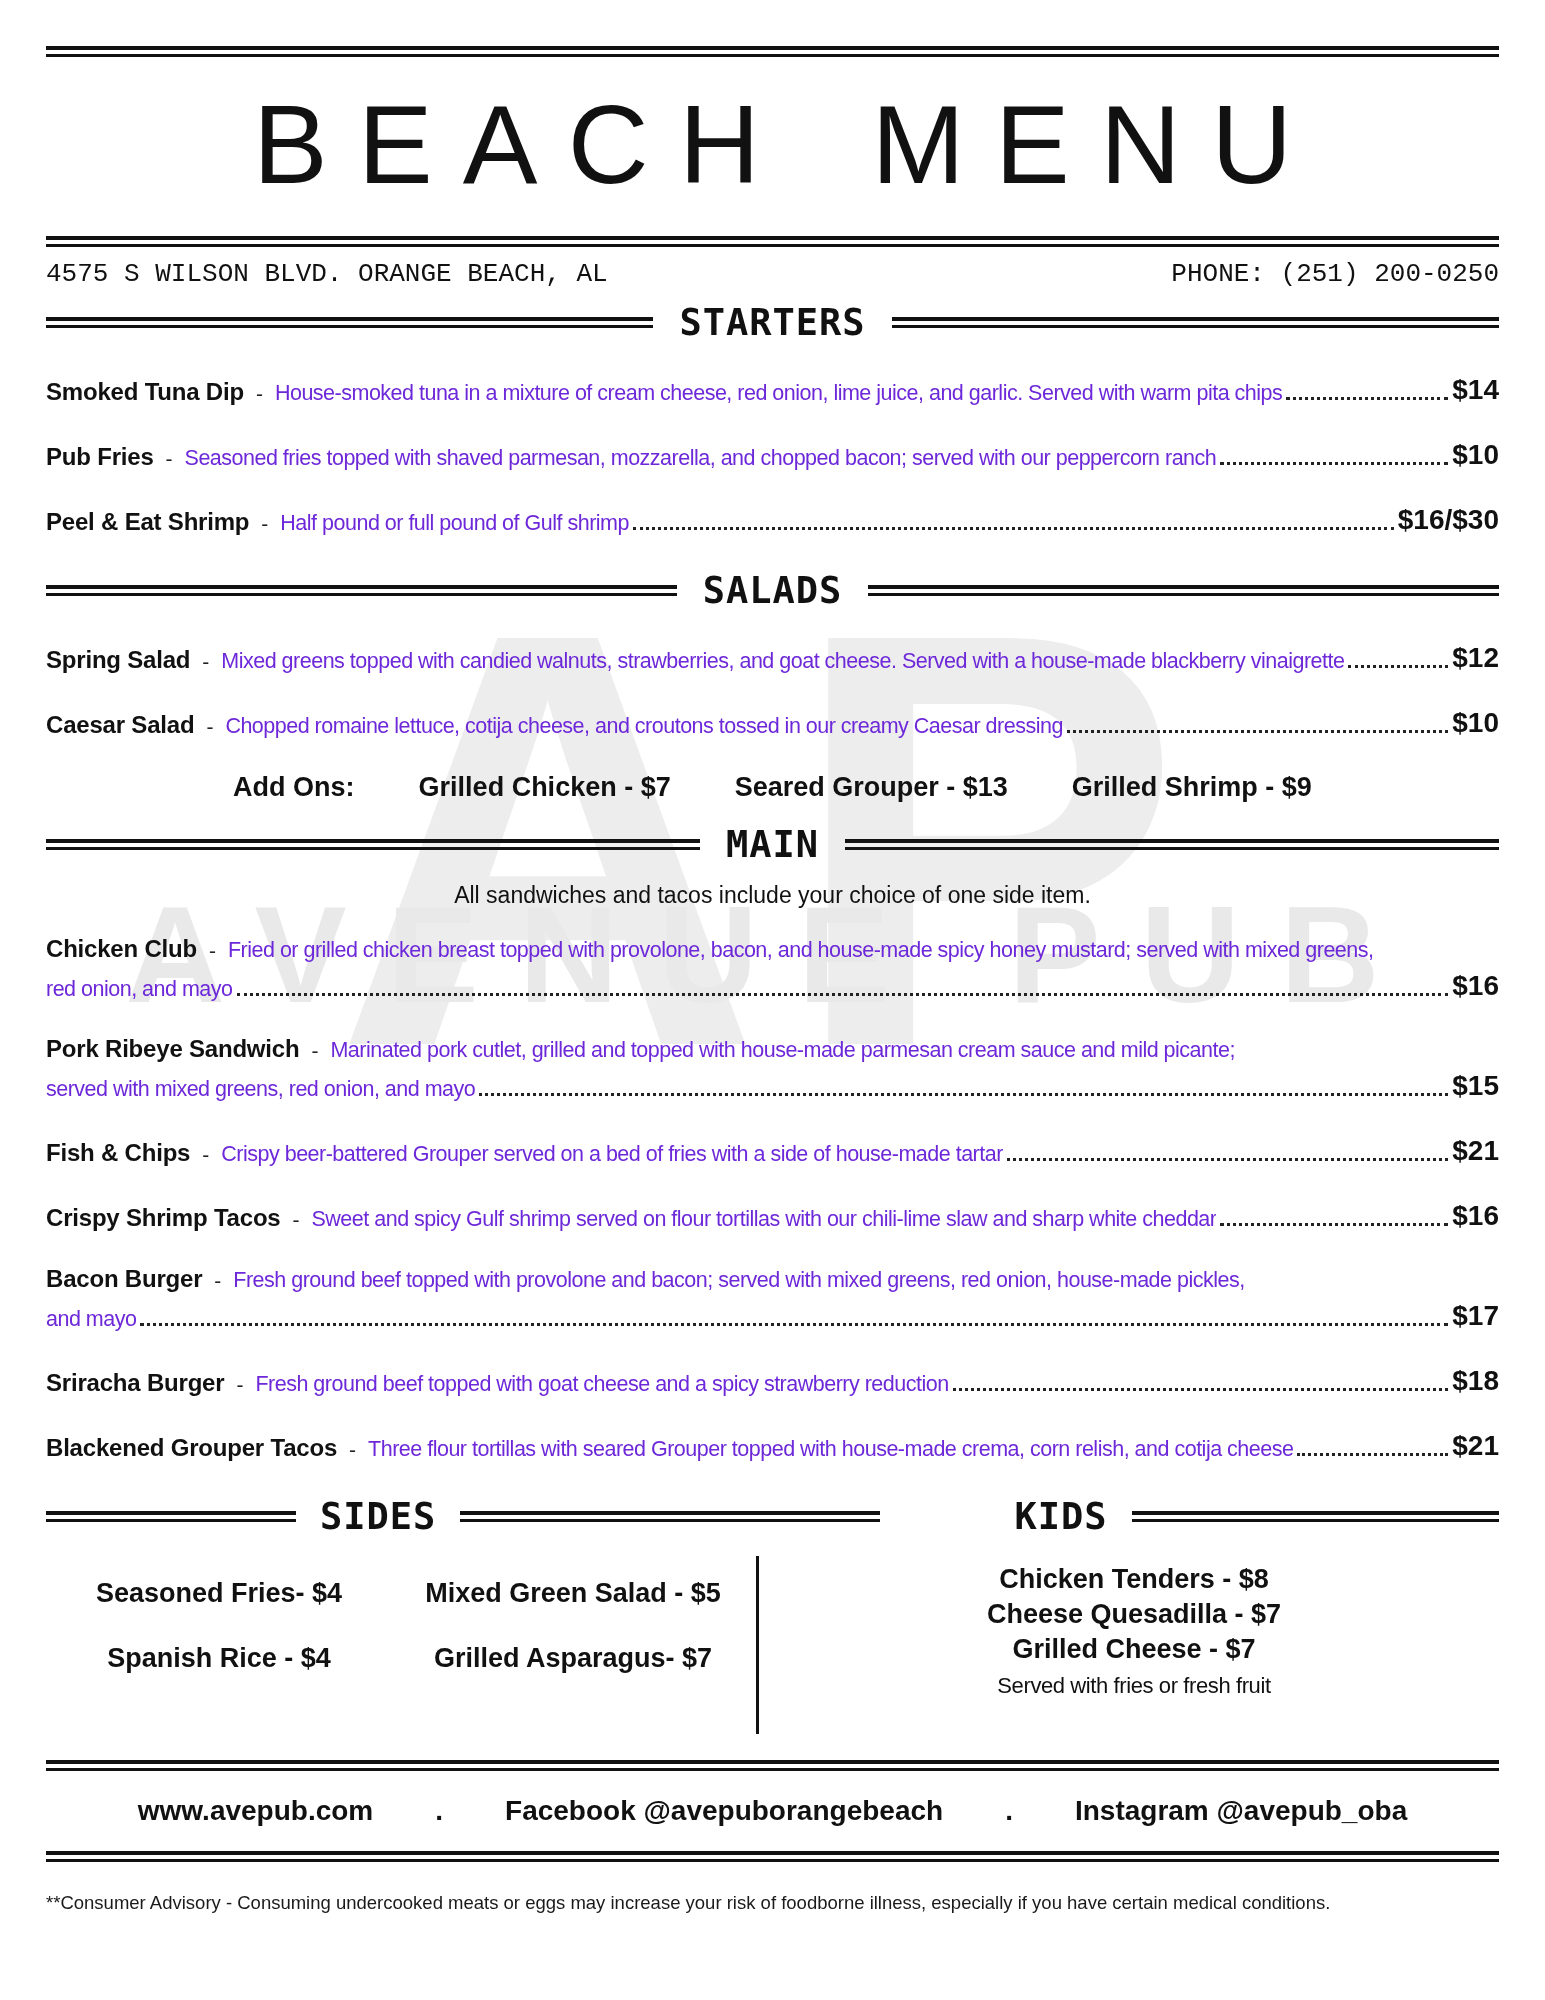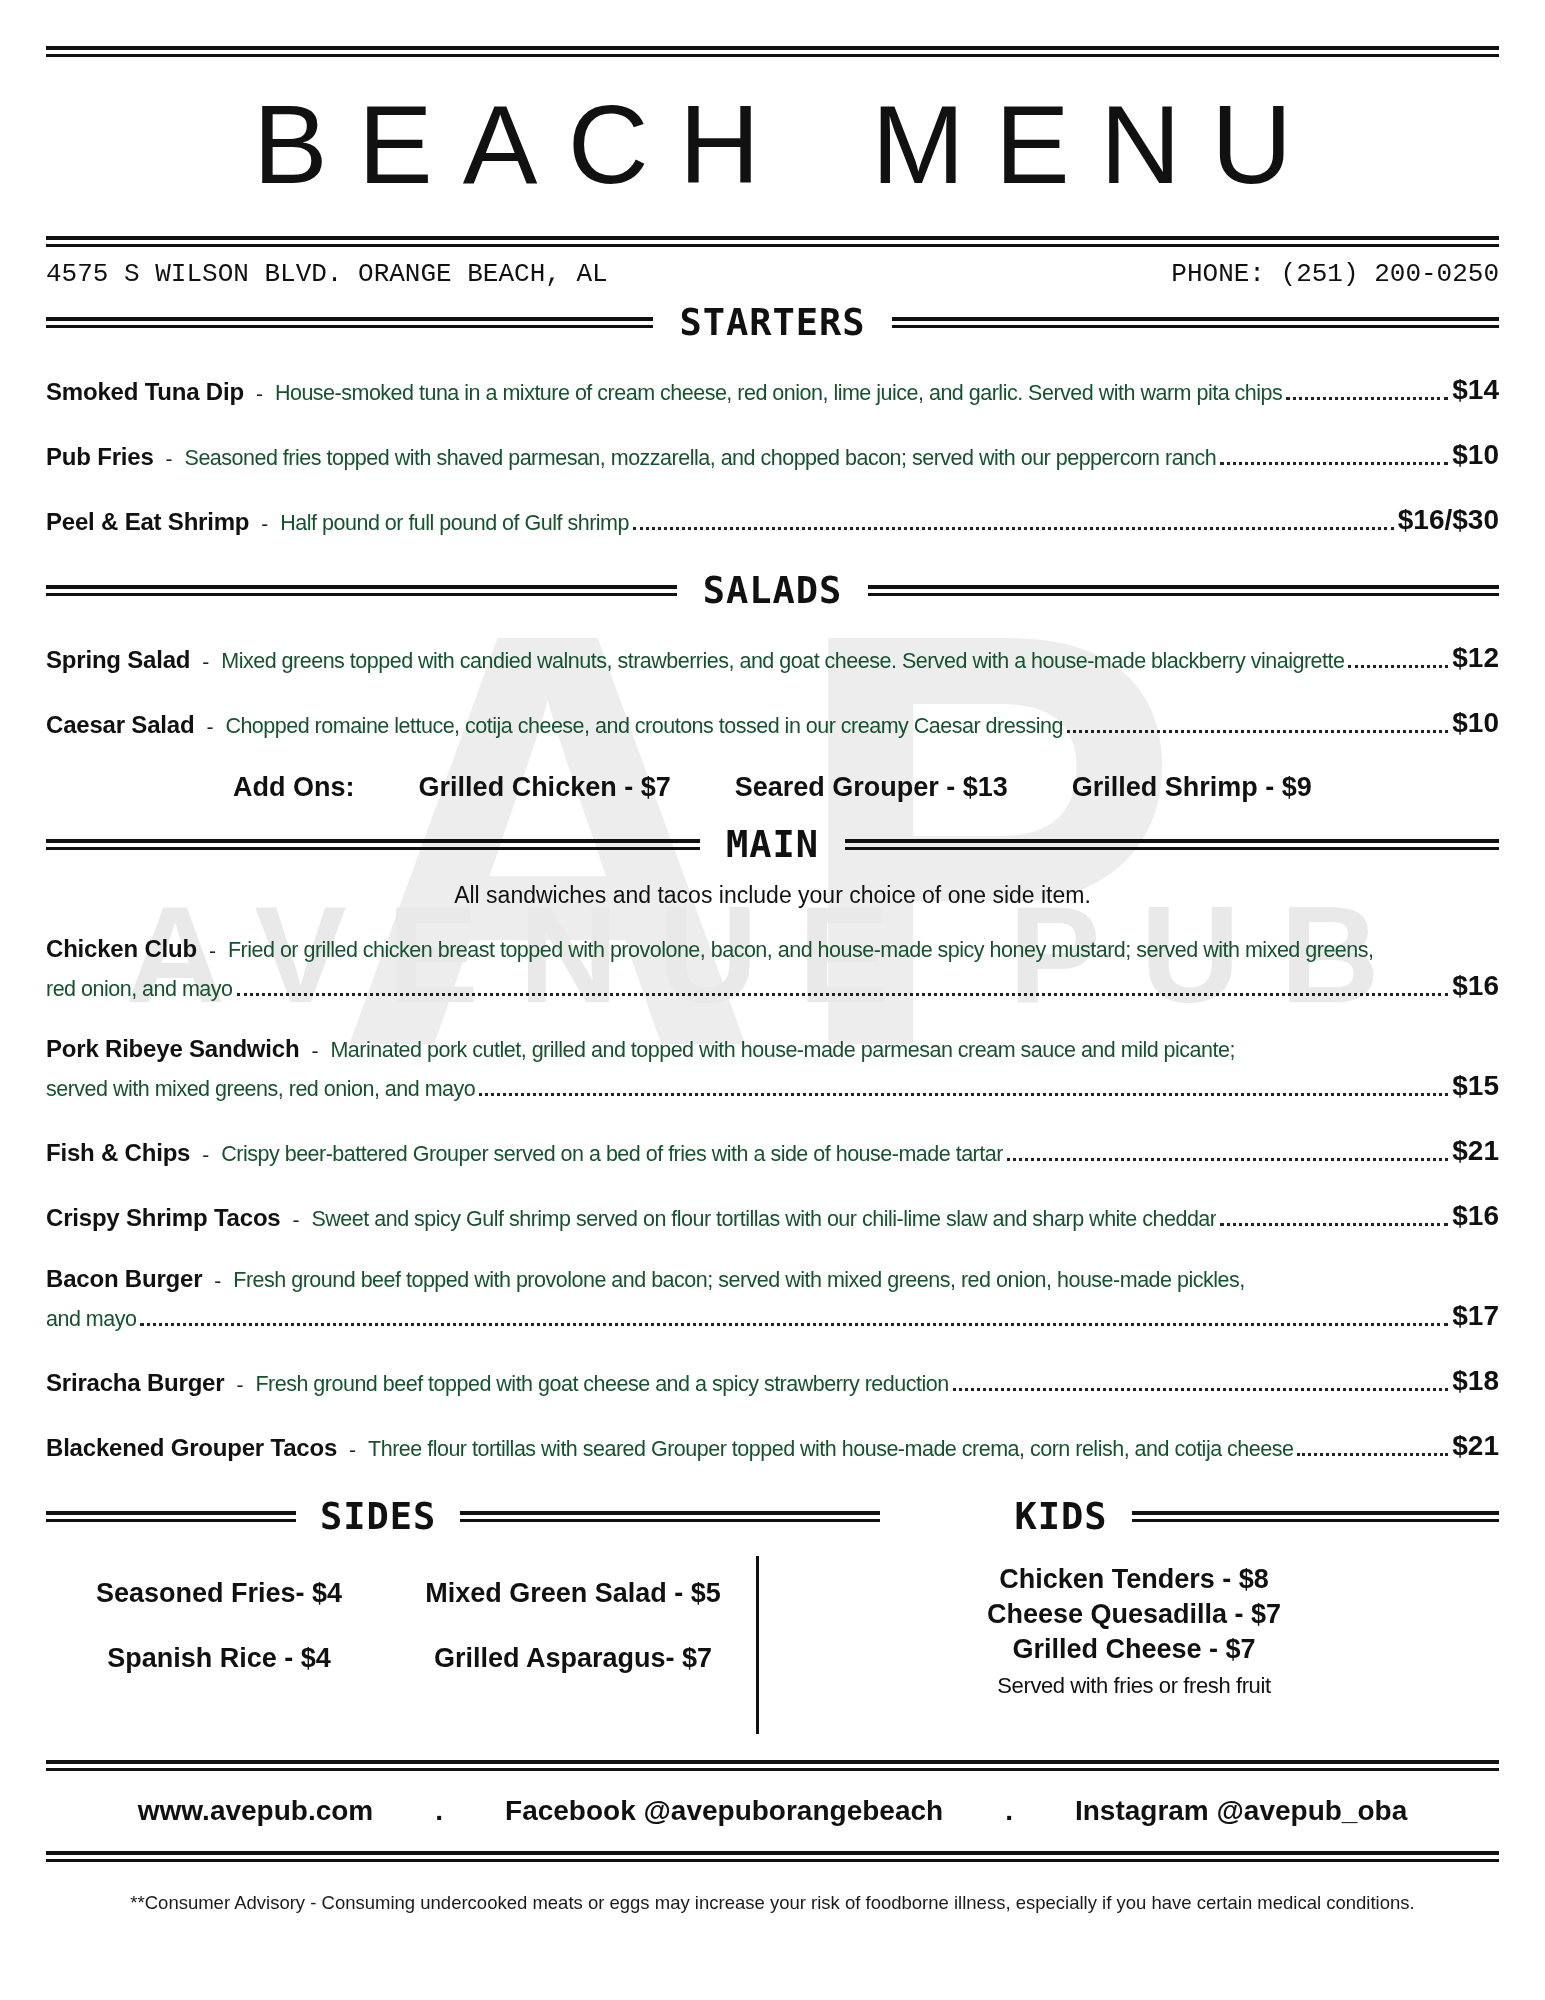--- a/index.html
+++ b/index.html
@@ -60,21 +60,21 @@
   }
   .hline { flex: 1; height: 11px; border-top: 4px solid #111; border-bottom: 3px solid #111; }
 
   
   .items .item { margin-bottom: 33px; }
   .item-row { display: flex; align-items: flex-end; }
   .item-row + .item-row { margin-top: 7px; }
   .item-name  { font-weight: bold; font-size: 24px; white-space: nowrap; letter-spacing: -0.2px; }
   .item-sep   { margin: 0 12px; font-size: 21px; color: #222; flex: 0 0 auto; }
   .item-desc  { font-size: 21.5px; letter-spacing: -0.5px; white-space: nowrap;
-                overflow: hidden; flex-shrink: 1; min-width: 0; color: #14532d; }
+                overflow: hidden; flex-shrink: 1; min-width: 0; color: #6d28d9; }
   .dots { flex: 1; min-width: 18px; border-bottom: 3px dotted #222; margin: 0 4px 6px 4px; }
   .item-price { font-weight: bold; font-size: 28px; white-space: nowrap; }
 
   
   .addons-row {
     display: flex; justify-content: center; align-items: baseline; gap: 64px;
     font-weight: bold; font-size: 27px;
     margin: 4px 0 20px 0;
   }
   #addons-options { display: inline-flex; gap: 64px; }
@@ -102,21 +102,21 @@
   .kid-item { font-weight: bold; font-size: 27px; line-height: 1.3; text-align: center; }
   .kids-note { font-size: 22px; letter-spacing: -0.4px; margin-top: 6px; text-align: center; }
 
   
   .footer-links {
     display: flex; justify-content: center; align-items: baseline; gap: 62px;
     font-weight: bold; font-size: 28px;
     margin: 24px 0;
   }
   .link-sep { font-size: 28px; }
-  .advisory { text-align: center; font-size: 18.5px; line-height: 1.45; margin-top: 28px; color: #1a1a1a; }
+  .advisory { font-size: 18.5px; line-height: 1.45; margin-top: 28px; color: #1a1a1a; }
 </style>
 </head>
 <body>
 
 <div class="page">
 
   <div class="watermark">
     <div class="wm-monogram">AP</div>
     <div class="wm-text">AVENUE PUB</div>
   </div>

